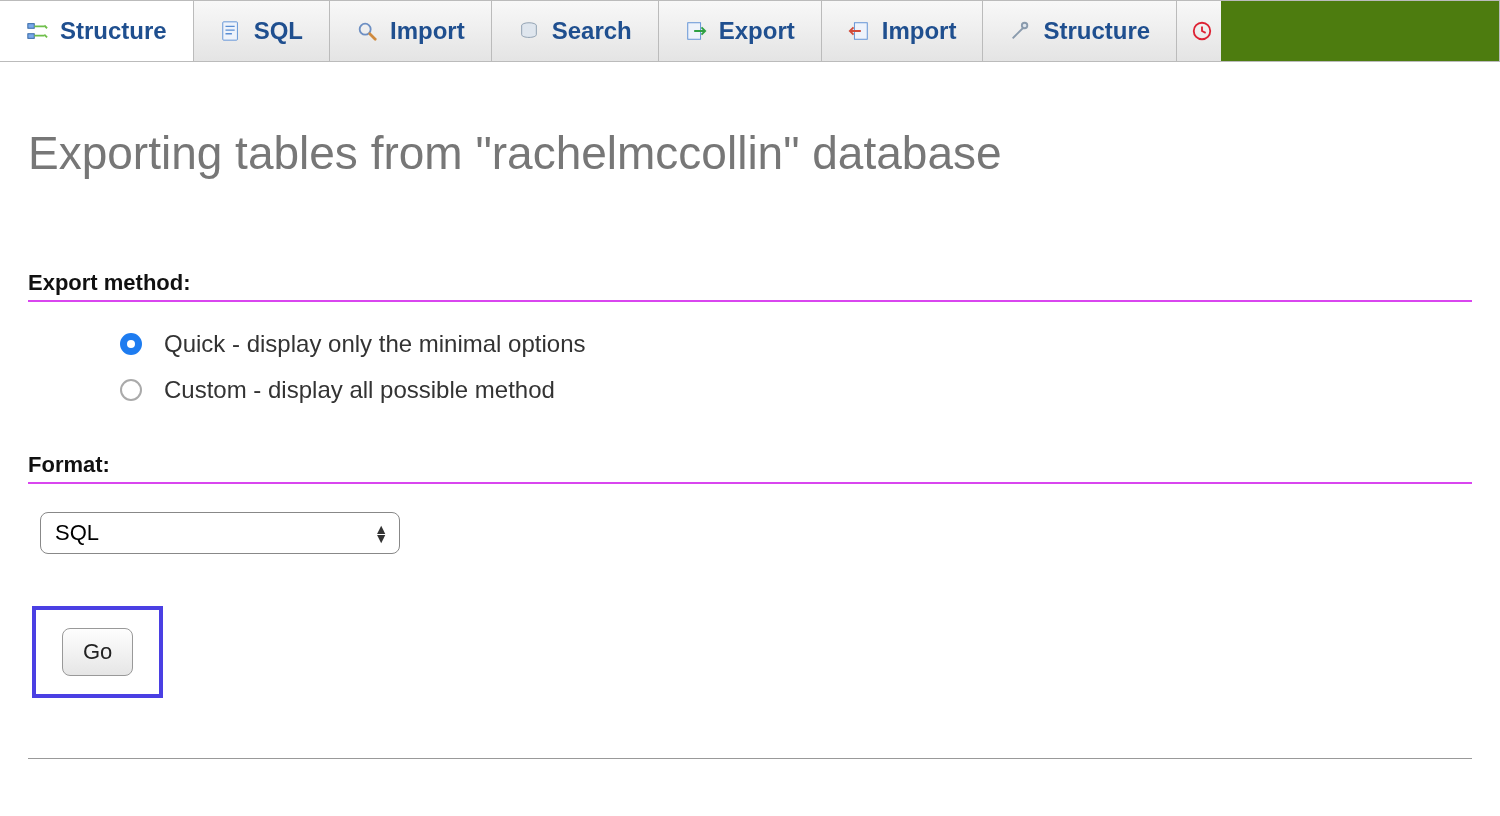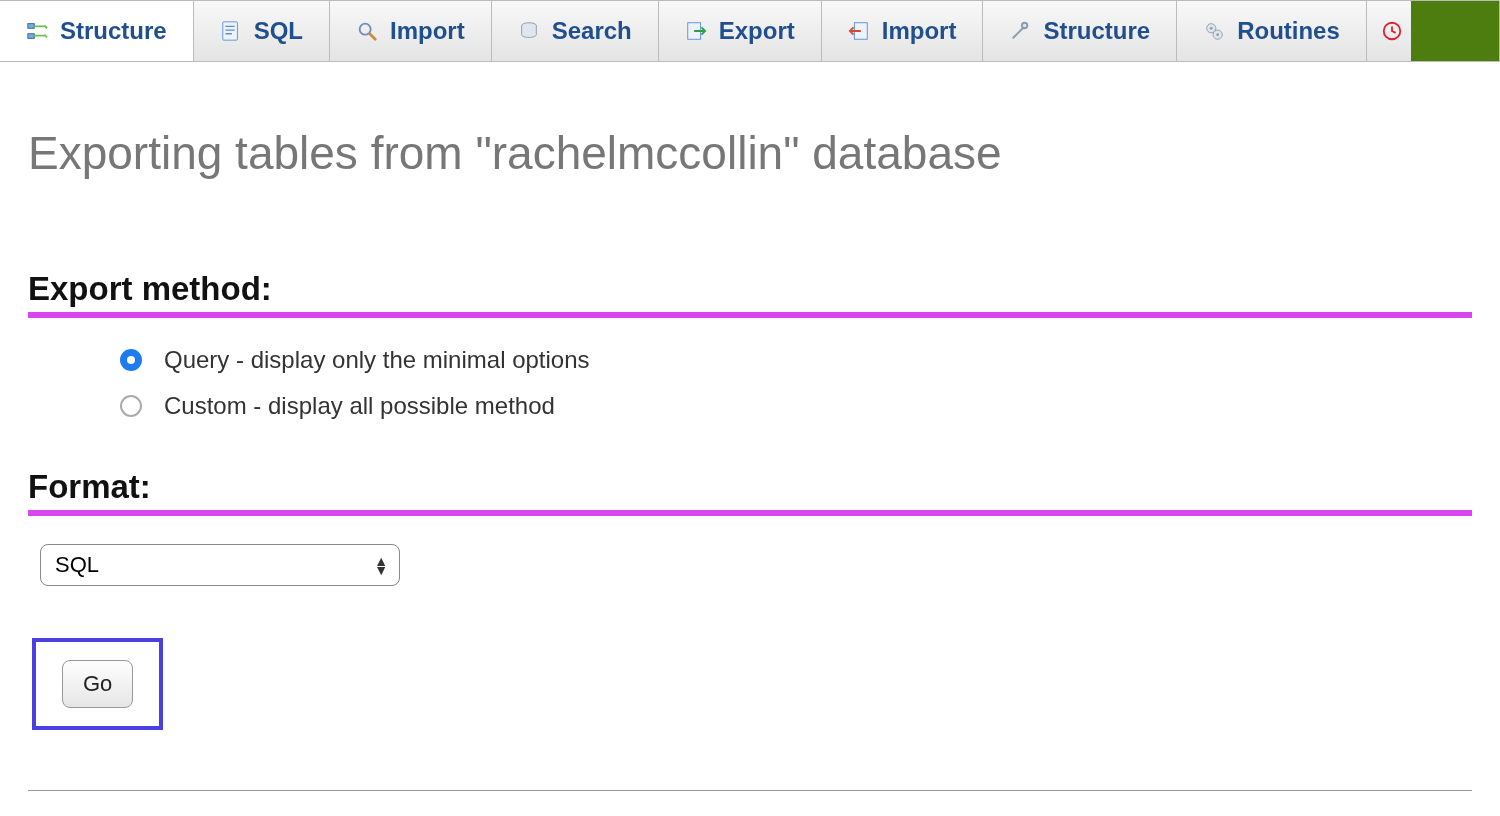--- a/index.html
+++ b/index.html
@@ -48,25 +48,25 @@
     padding: 40px 28px 20px 28px;
   }
   h1.page-title {
     font-size: 46px;
     font-weight: 400;
     color: #777;
     margin: 24px 0 90px 0;
   }
 
   .section-heading {
-    font-size: 33px;
+    font-size: 22px;
     font-weight: 700;
     color: #111;
     margin: 0 0 2px 0;
-    border-bottom: 6px solid #d946ef;
+    border-bottom: 2px solid #d946ef;
     padding-bottom: 4px;
   }
 
   .radio-group { padding: 26px 0 30px 92px; }
   .radio-row {
     display:flex;
     align-items:center;
     gap: 22px;
     font-size: 24px;
     color: #333;
@@ -202,51 +202,40 @@
     <span>Import</span>
   </div>
   <div class="tab">
     <span class="tab-icon">
       <svg viewBox="0 0 24 24">
           <path d="M20 6 a3 3 0 1 1 -6 0 a3 3 0 0 1 6 0 M15 9 L6 18 L4 20 L6 18" stroke="#8a9bad" stroke-width="2" fill="#dfe6ee"></path>
         </svg>
     </span>
     <span>Structure</span>
   </div>
-  <div class="tab">
-    <span class="tab-icon">
-      <svg viewBox="0 0 24 24">
-          <circle cx="9" cy="9" r="5" fill="#dfe6ee" stroke="#8a9bad"></circle>
-          <circle cx="16" cy="16" r="5" fill="#dfe6ee" stroke="#8a9bad"></circle>
-          <circle cx="9" cy="9" r="1.5" fill="#8a9bad"></circle>
-          <circle cx="16" cy="16" r="1.5" fill="#8a9bad"></circle>
-        </svg>
-    </span>
-    <span>Routines</span>
-  </div>
   <div class="tab-extra">
     <span class="tab-icon">
       <svg viewBox="0 0 24 24">
           <circle cx="12" cy="12" r="9" fill="none" stroke="#d23" stroke-width="2"></circle>
           <path d="M12 7v5l4 2" stroke="#d23" stroke-width="2" fill="none"></path>
         </svg>
     </span>
   </div>
 </div>
 
 <div class="content">
 
   <h1 class="page-title">Exporting tables from "rachelmccollin" database</h1>
 
   <div class="section-heading">Export method:</div>
 
   <div class="radio-group">
     <label class="radio-row">
       <span class="radio checked"></span>
-      <span>Query - display only the minimal options</span>
+      <span>Quick - display only the minimal options</span>
     </label>
     <label class="radio-row">
       <span class="radio"></span>
       <span>Custom - display all possible method</span>
     </label>
   </div>
 
   <div class="format-block">
     <div class="section-heading">Format:</div>
     <div class="select-wrap">

